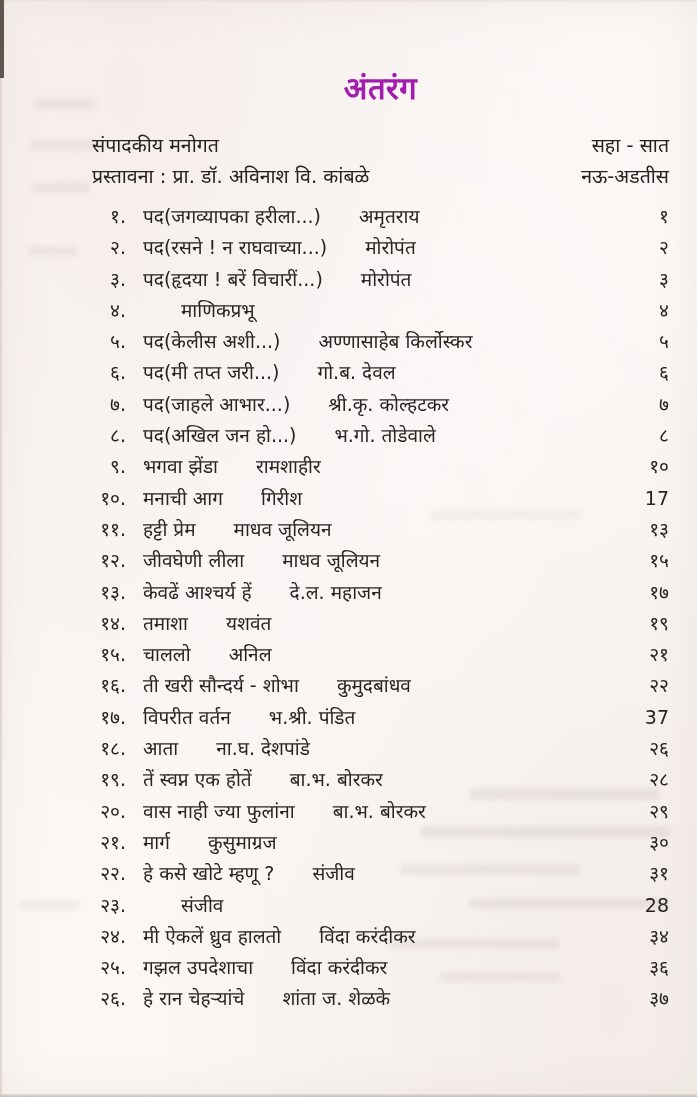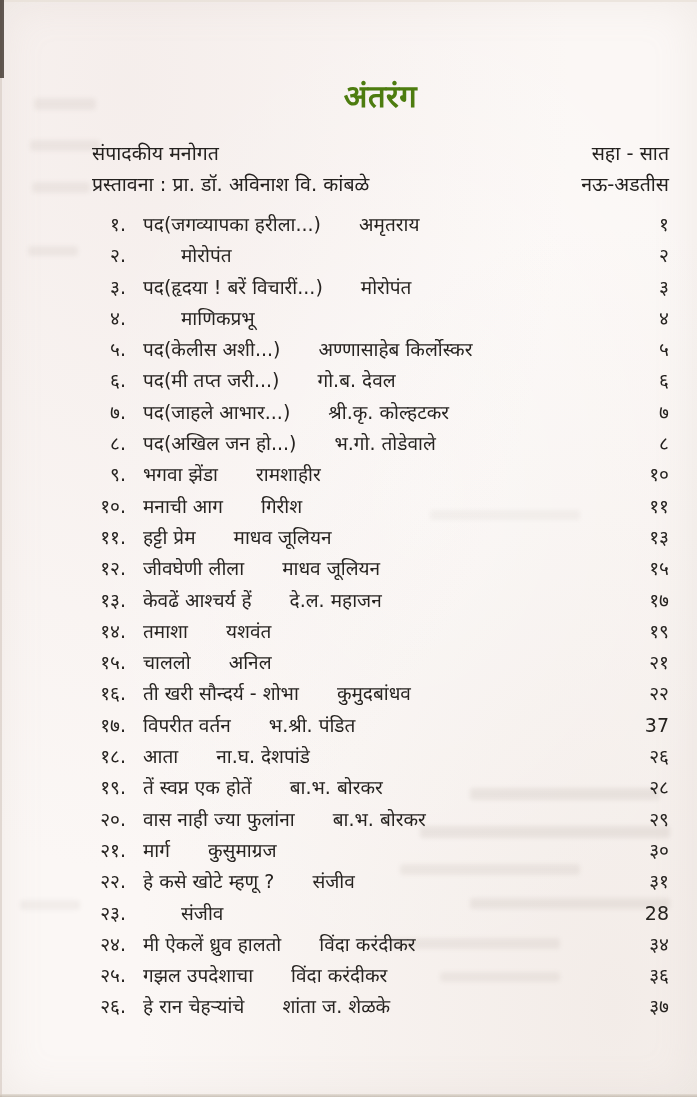--- a/index.html
+++ b/index.html
@@ -45,22 +45,21 @@
   .content {
     position: absolute; left: 92px; right: 28px; top: 68px;
   }
 
   .page-title {
     text-align: center;
     font-size: 31px;
     font-weight: bold;
     letter-spacing: .5px;
     line-height: 40px;
-    color: #4d7c0f;
-    margin-top: 8px;
+    color: #a21caf;
   }
 
   .front-matter { margin-top: 22px; }
   .front-row {
     display: flex; justify-content: space-between; align-items: flex-start;
     font-size: 19.5px; line-height: 31px; color: #24211f;
   }
 
   .toc-list { margin-top: 11px; }
   .row {
@@ -119,20 +118,21 @@
     <span class="mid">
       <span class="ttl">पद(जगव्यापका हरीला...)</span>
       <span class="auth">अमृतराय</span>
     </span>
     <span class="pg">१</span>
   </div>
 
   <div class="row">
     <span class="num">२.</span>
     <span class="mid">
+      <span class="ttl">पद(रसने ! न राघवाच्या...)</span>
       <span class="auth">मोरोपंत</span>
     </span>
     <span class="pg">२</span>
   </div>
 
   <div class="row">
     <span class="num">३.</span>
     <span class="mid">
       <span class="ttl">पद(हृदया ! बरें विचारीं...)</span>
       <span class="auth">मोरोपंत</span>
@@ -192,21 +192,21 @@
     </span>
     <span class="pg">१०</span>
   </div>
 
   <div class="row">
     <span class="num">१०.</span>
     <span class="mid">
       <span class="ttl">मनाची आग</span>
       <span class="auth">गिरीश</span>
     </span>
-    <span class="pg">११</span>
+    <span class="pg">17</span>
   </div>
 
   <div class="row">
     <span class="num">११.</span>
     <span class="mid">
       <span class="ttl">हट्टी प्रेम</span>
       <span class="auth">माधव जूलियन</span>
     </span>
     <span class="pg">१३</span>
   </div>

